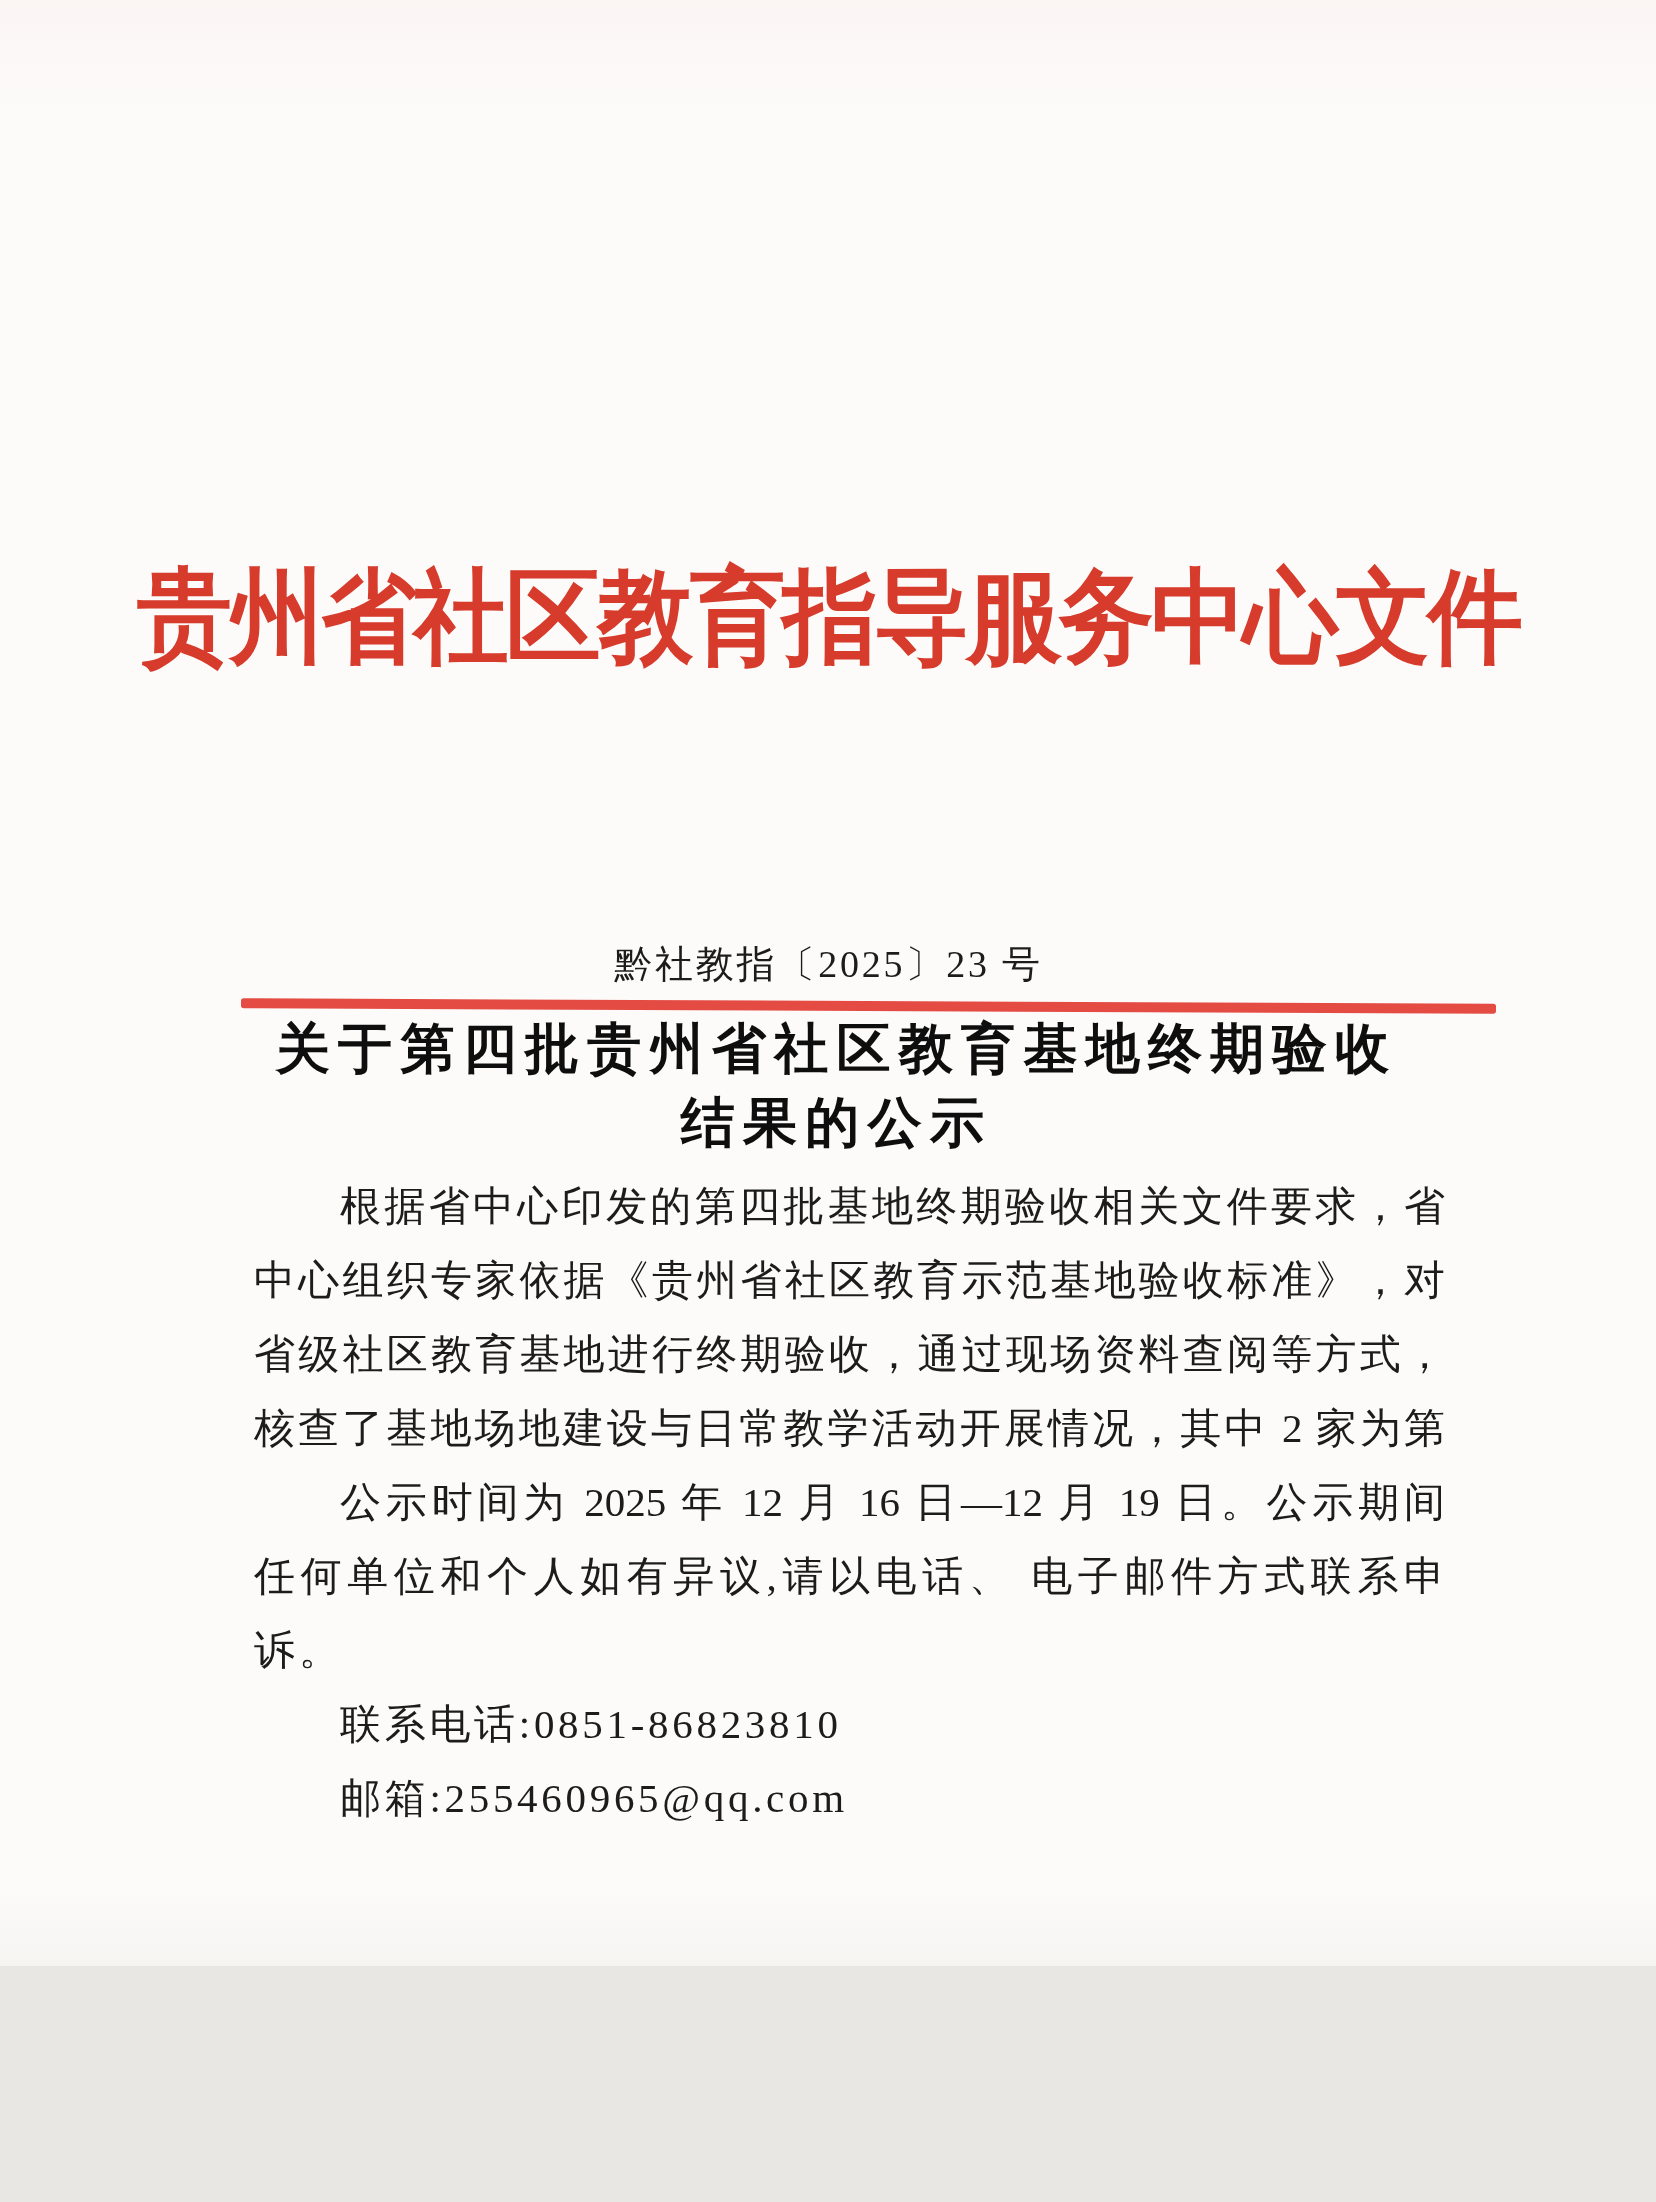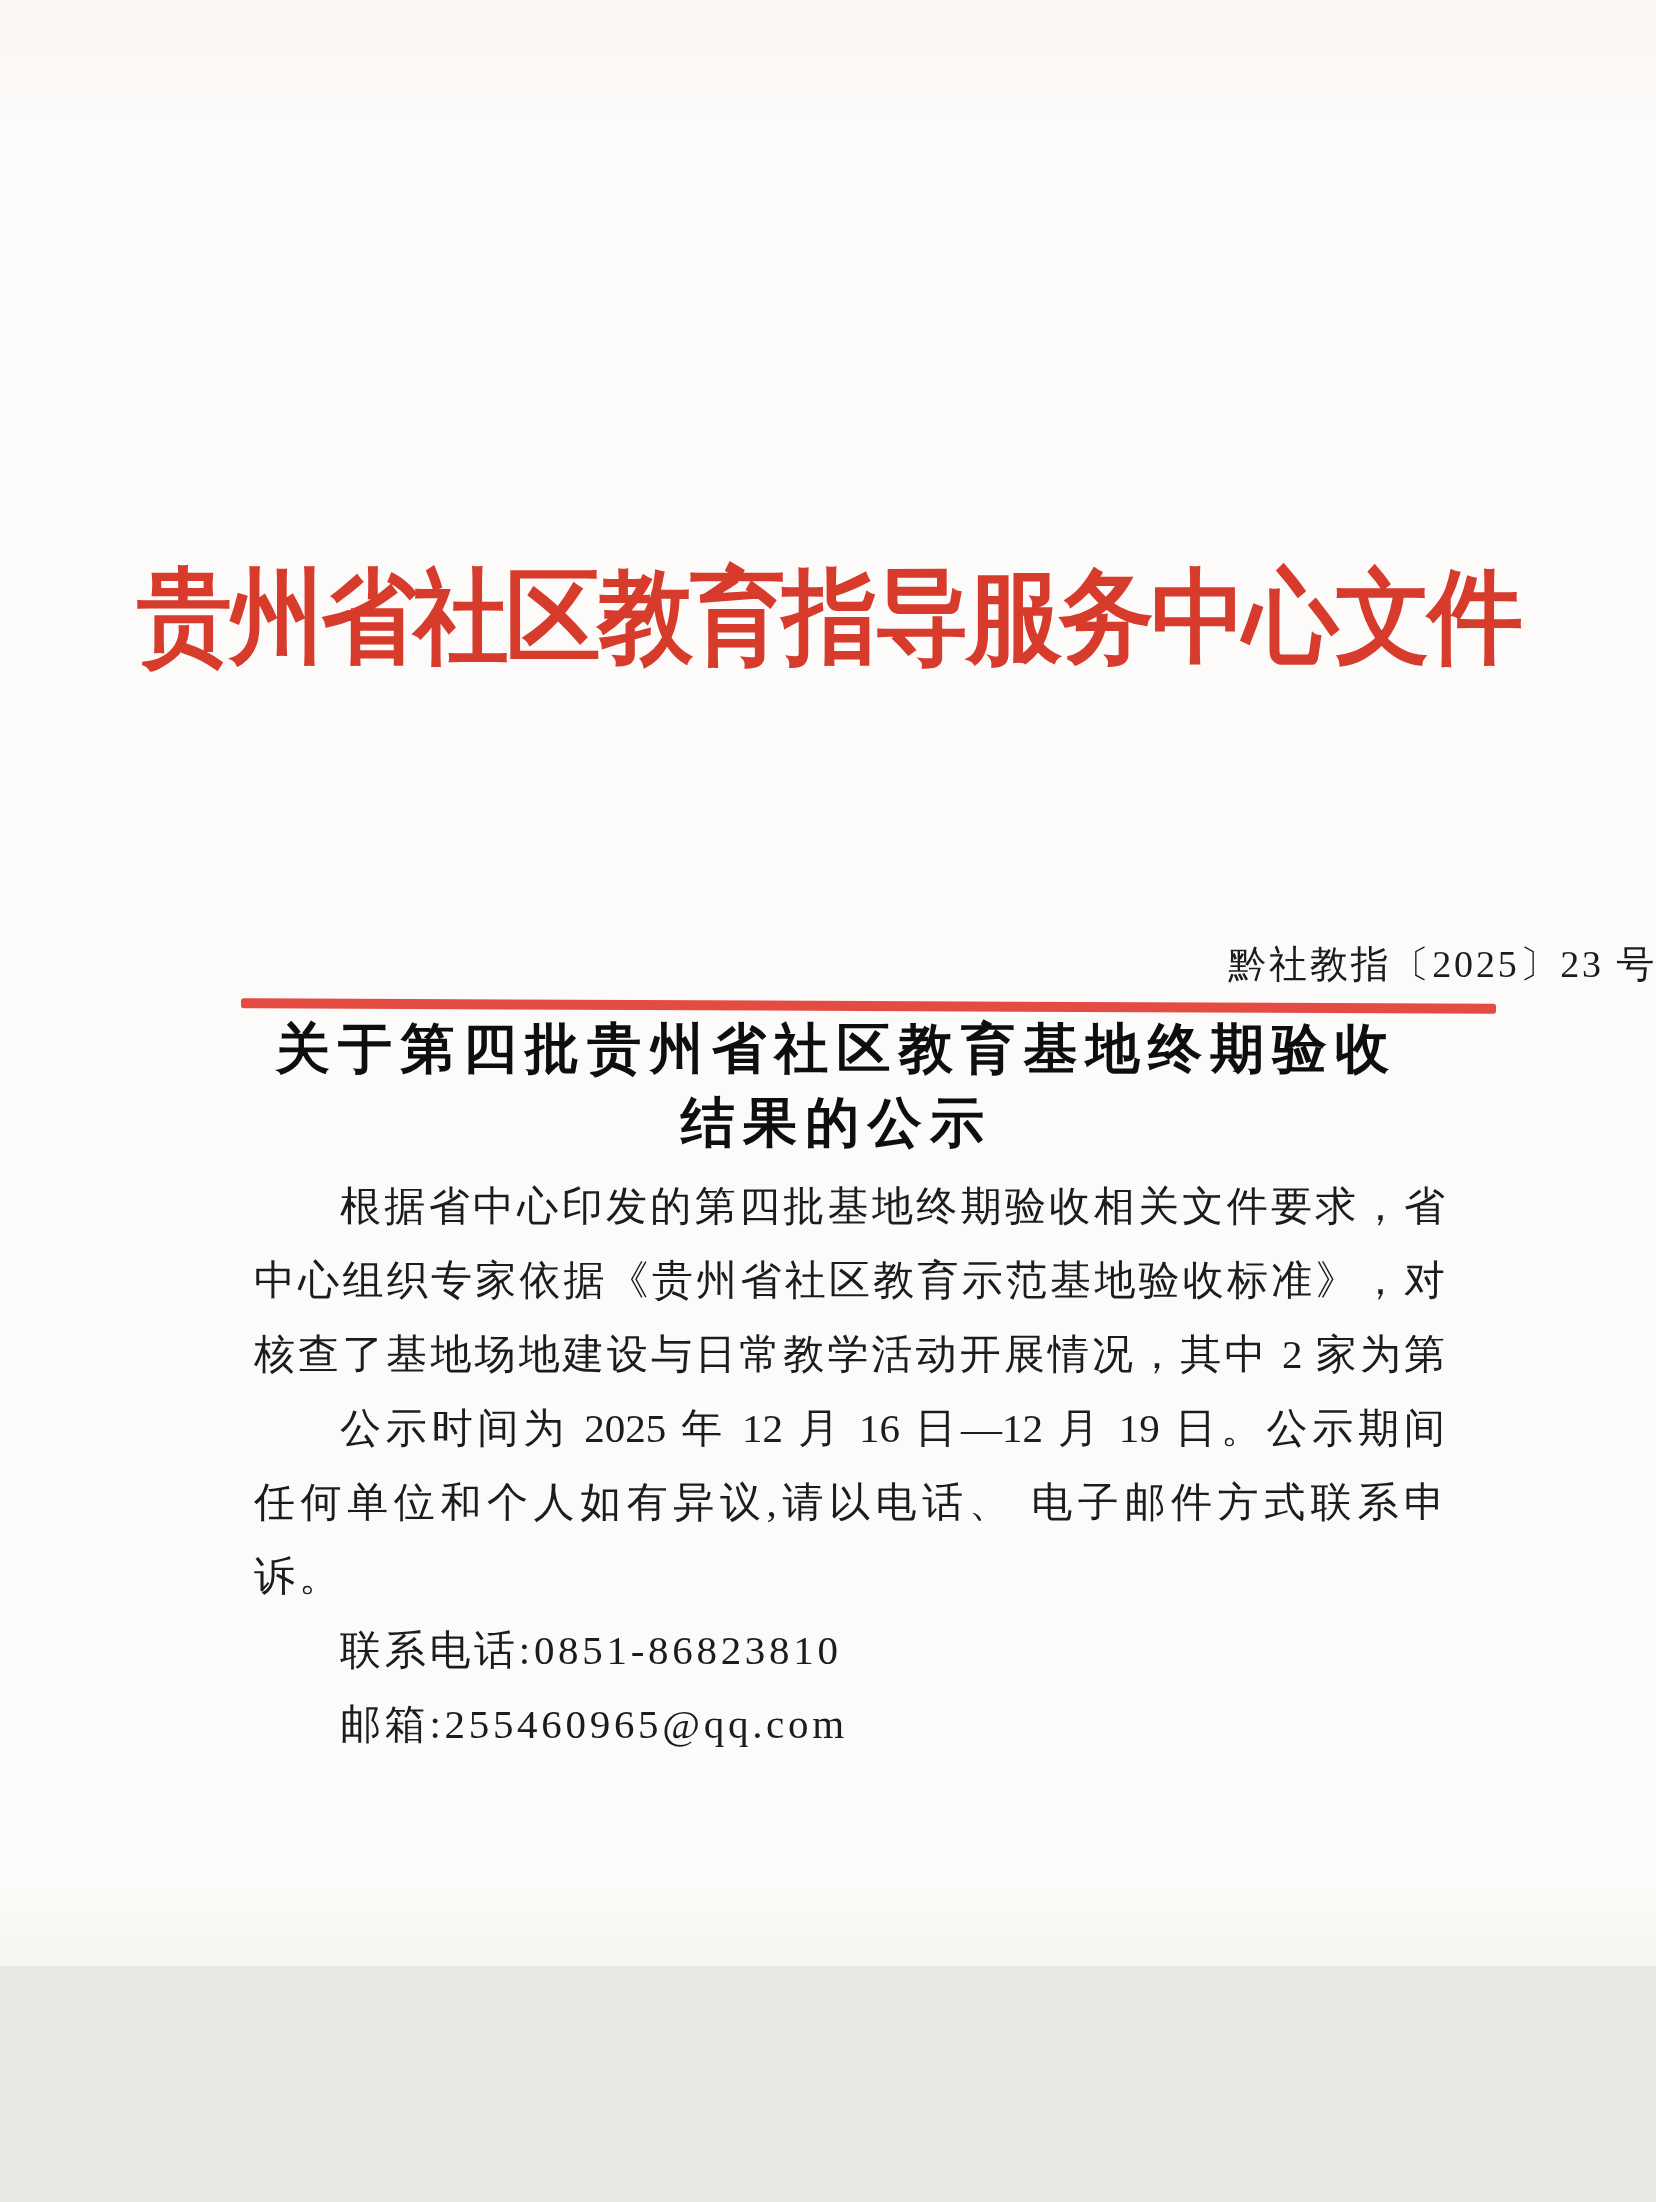--- a/index.html
+++ b/index.html
@@ -42,21 +42,21 @@
     white-space: nowrap;
     transform: scaleY(1.08);
     transform-origin: top center;
   }
 
   .doc-number {
     position: absolute;
     top: 941px;
     left: 0;
     width: 100%;
-    text-align: right;
+    text-align: center;
     font-size: 38px;
     line-height: 46px;
     letter-spacing: 2.8px;
     white-space: nowrap;
   }
 
   .red-rule {
     position: absolute;
     top: 1001px;
     left: 241px;
@@ -115,20 +115,21 @@
 
   <div class="red-rule"></div>
 
   <div class="doc-title" style="top:1012px">关于第四批贵州省社区教育基地终期验收</div>
 
   <div class="doc-title" style="top:1086px">结果的公示</div>
 
   <div class="body-block">
     <div class="line justify indent gap-before">根据省中心印发的第四批基地终期验收相关文件要求，省</div>
     <div class="line justify">中心组织专家依据《贵州省社区教育示范基地验收标准》，对</div>
+    <div class="line justify">省级社区教育基地进行终期验收，通过现场资料查阅等方式，</div>
     <div class="line justify">核查了基地场地建设与日常教学活动开展情况，其中 2 家为第</div>
     <div class="line justify indent">公示时间为 2025 年 12 月 16 日—12 月 19 日。公示期间</div>
     <div class="line justify">任何单位和个人如有异议,请以电话、 电子邮件方式联系申</div>
     <div class="line">诉。</div>
     <div class="line indent">联系电话:0851-86823810</div>
     <div class="line indent">邮箱:255460965@qq.com</div>
   </div>
 
 </div>
 

